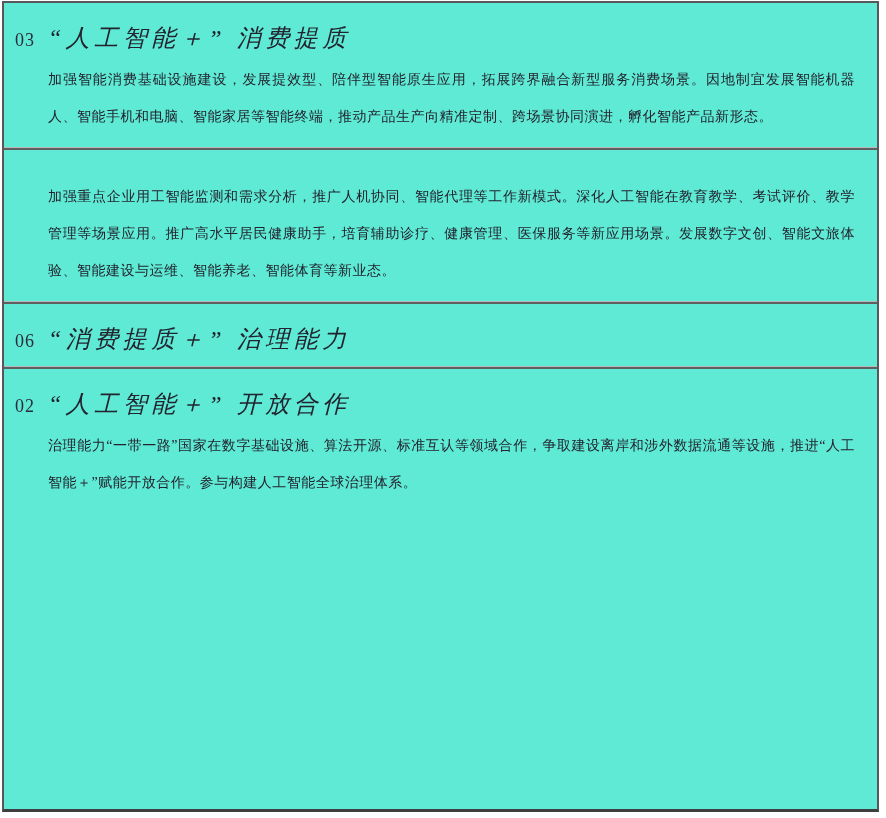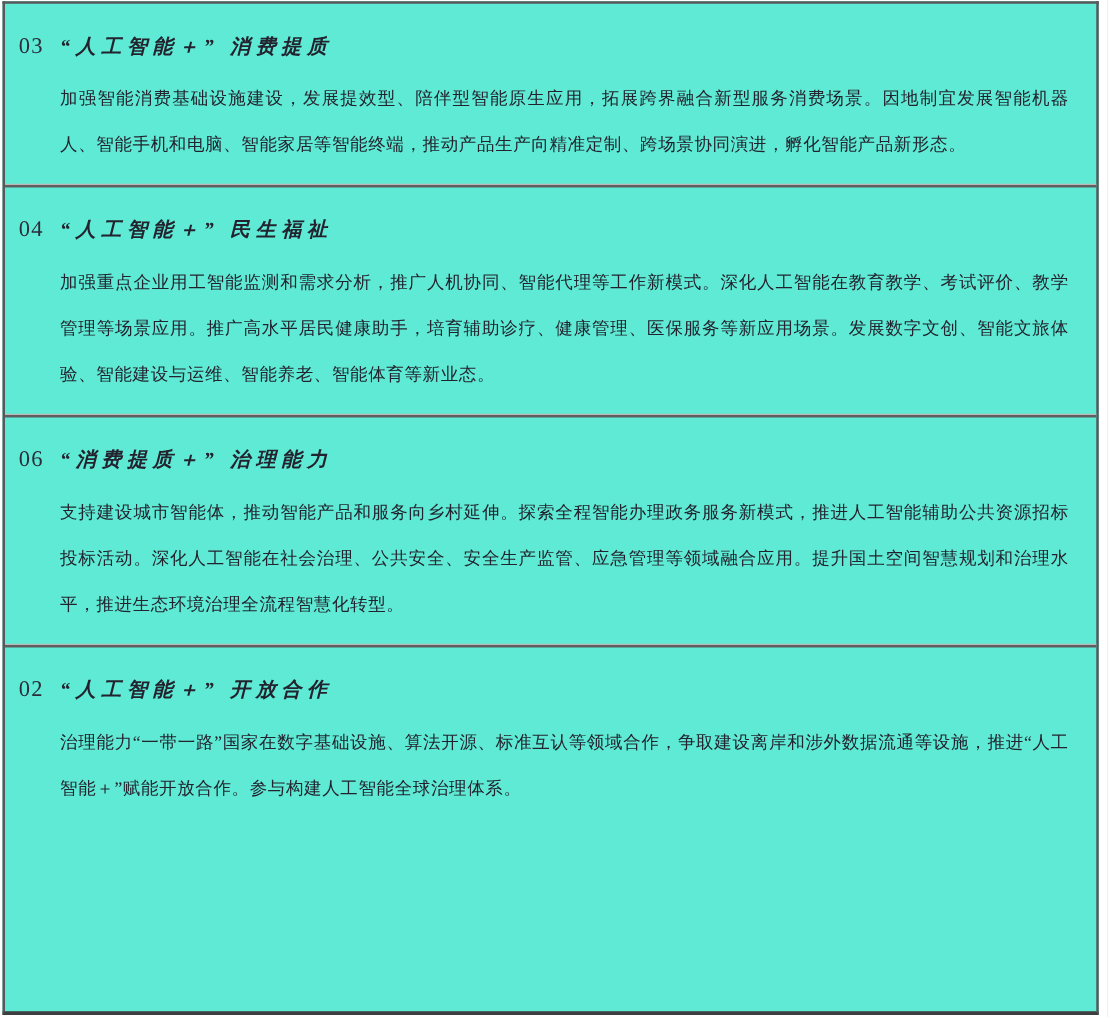--- a/index.html
+++ b/index.html
@@ -34,22 +34,22 @@
     margin-right: 9px;
     font-family: "Liberation Serif", "DejaVu Serif", serif;
     font-size: 18px;
     color: #2b2b3a;
     letter-spacing: 1px;
     flex: 0 0 auto;
   }
   .section-title {
     font-family: "Liberation Serif", "DejaVu Serif", serif;
     font-style: italic;
-    font-size: 16px;
-    font-weight: 700;
+    font-size: 24px;
+    font-weight: 400;
     letter-spacing: 4.5px;
     color: #23232f;
     line-height: 30px;
     white-space: nowrap;
   }
   .section-body {
     margin: 8px 10px 0 33px;
     font-family: "Liberation Serif", "DejaVu Serif", serif;
     font-size: 14px;
     line-height: 37px;
@@ -72,35 +72,30 @@
     <div class="section-header">
       <span class="section-number">03</span>
       <span class="section-title">“人工智能＋” 消费提质</span>
     </div>
     <div class="section-body">加强智能消费基础设施建设，发展提效型、陪伴型智能原生应用，拓展跨界融合新型服务消费场景。因地制宜发展智能机器人、智能手机和电脑、智能家居等智能终端，推动产品生产向精准定制、跨场景协同演进，孵化智能产品新形态。</div>
   </div>
 
   <div class="separator"></div>
 
   <div class="section">
-    <div class="section-header">
-      <span class="section-number">04</span>
-      <span class="section-title">“人工智能＋” 民生福祉</span>
-    </div>
     <div class="section-body">加强重点企业用工智能监测和需求分析，推广人机协同、智能代理等工作新模式。深化人工智能在教育教学、考试评价、教学管理等场景应用。推广高水平居民健康助手，培育辅助诊疗、健康管理、医保服务等新应用场景。发展数字文创、智能文旅体验、智能建设与运维、智能养老、智能体育等新业态。</div>
   </div>
 
   <div class="separator"></div>
 
   <div class="section">
     <div class="section-header">
       <span class="section-number">06</span>
       <span class="section-title">“消费提质＋” 治理能力</span>
     </div>
-    <div class="section-body">支持建设城市智能体，推动智能产品和服务向乡村延伸。探索全程智能办理政务服务新模式，推进人工智能辅助公共资源招标投标活动。深化人工智能在社会治理、公共安全、安全生产监管、应急管理等领域融合应用。提升国土空间智慧规划和治理水平，推进生态环境治理全流程智慧化转型。</div>
   </div>
 
   <div class="separator"></div>
 
   <div class="section">
     <div class="section-header">
       <span class="section-number">02</span>
       <span class="section-title">“人工智能＋” 开放合作</span>
     </div>
     <div class="section-body">治理能力“一带一路”国家在数字基础设施、算法开源、标准互认等领域合作，争取建设离岸和涉外数据流通等设施，推进“人工智能＋”赋能开放合作。参与构建人工智能全球治理体系。</div>

